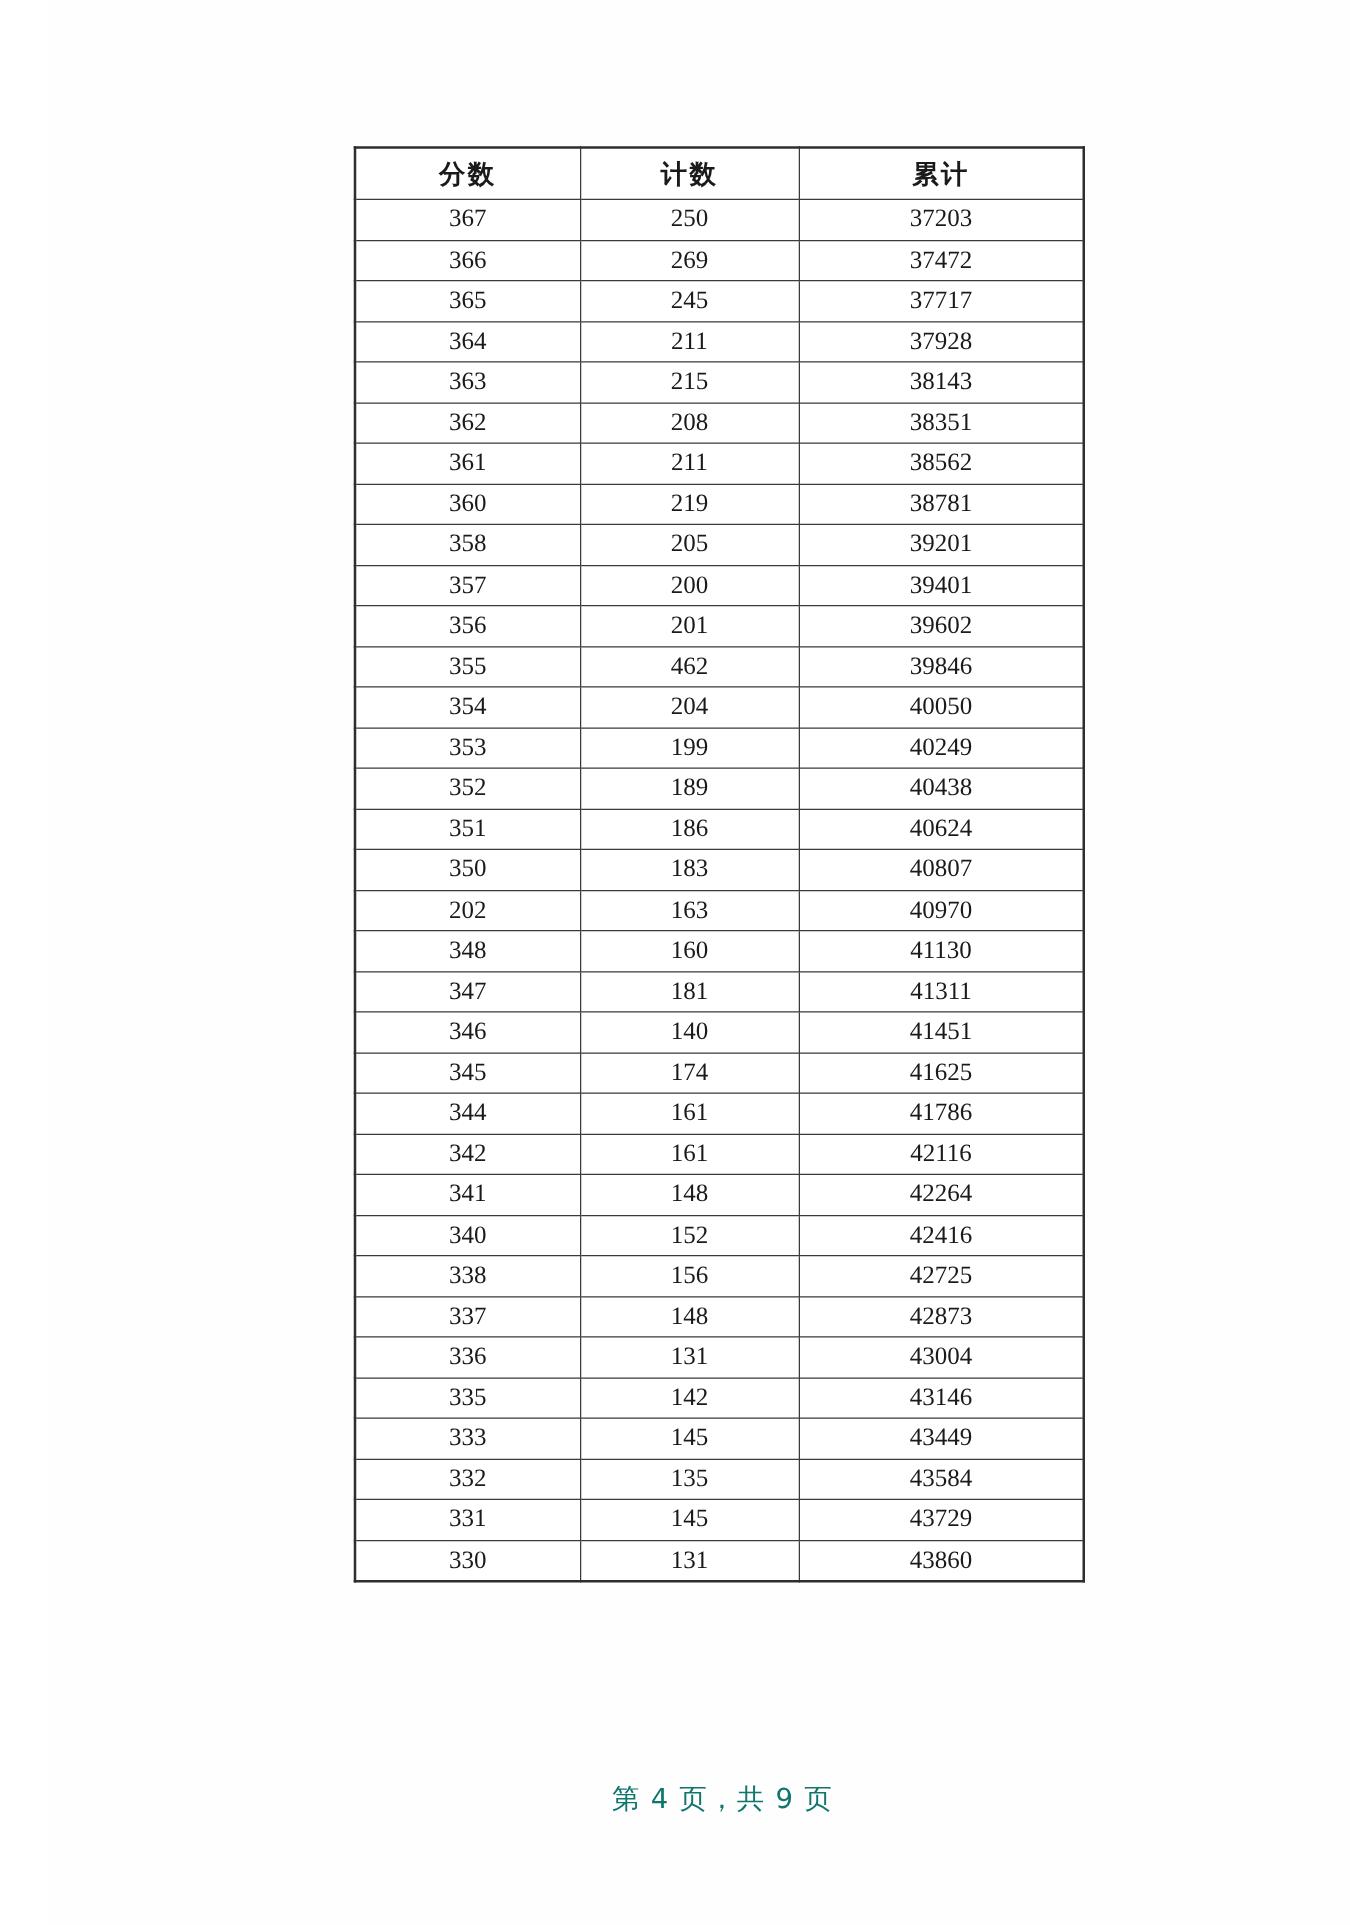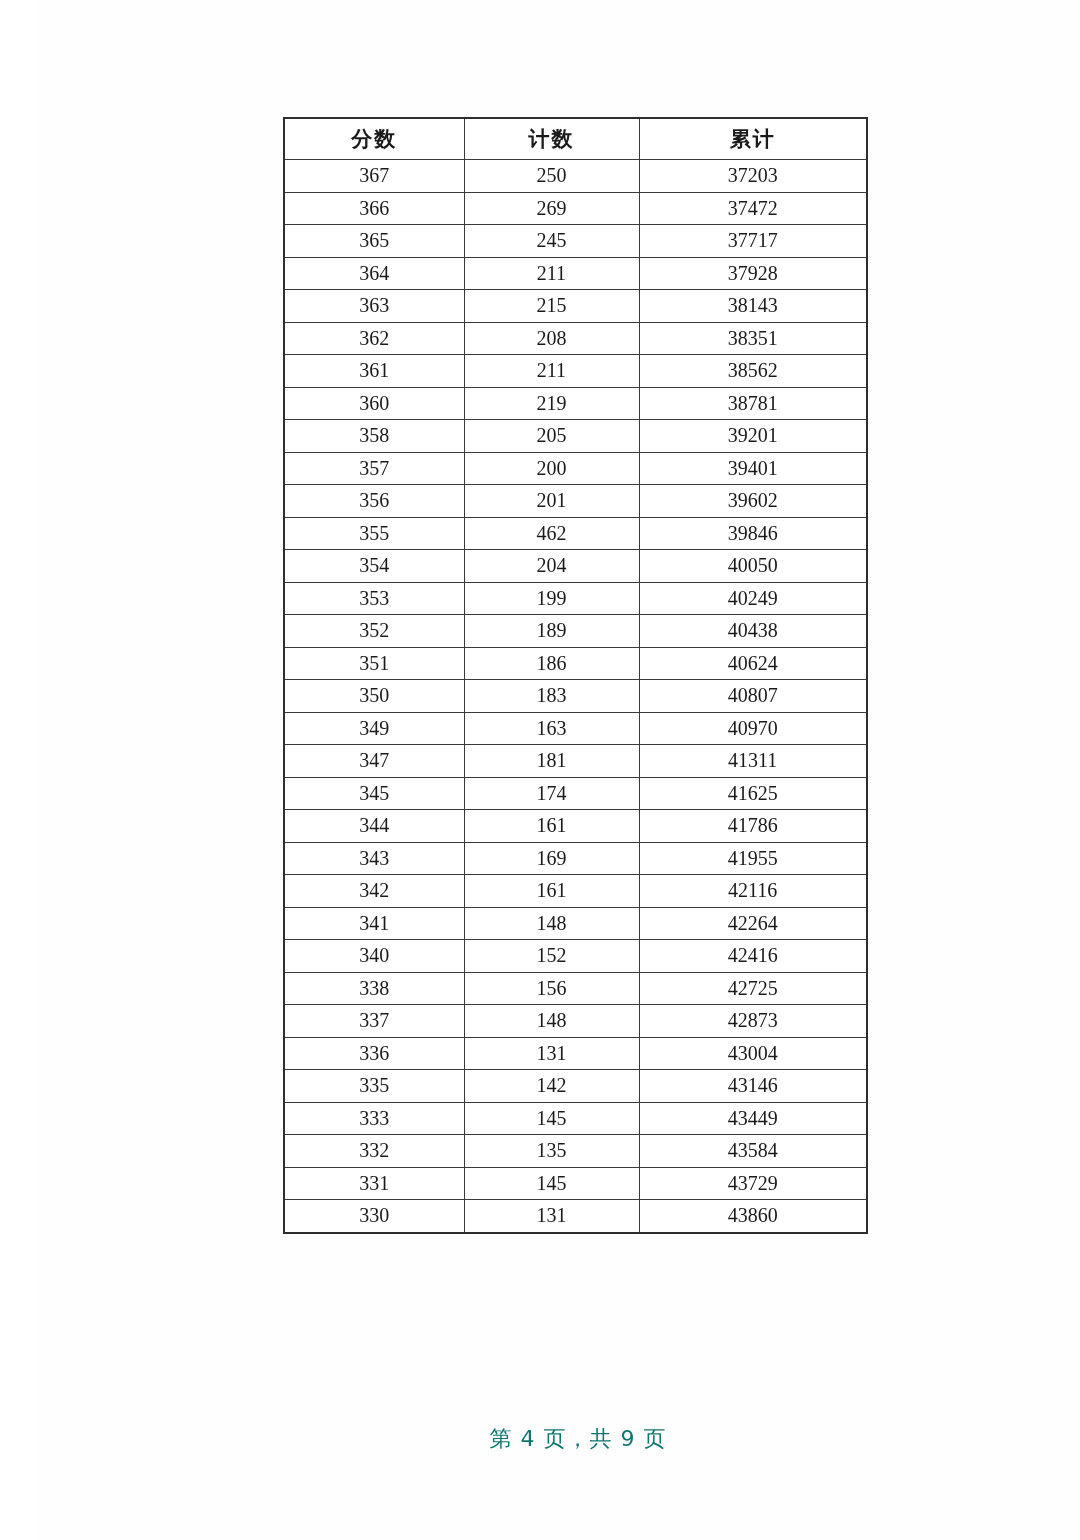--- a/index.html
+++ b/index.html
@@ -175,45 +175,50 @@
           <td>351</td>
           <td>186</td>
           <td>40624</td>
         </tr>
         <tr>
           <td>350</td>
           <td>183</td>
           <td>40807</td>
         </tr>
         <tr>
-          <td>349</td>
+          <td>202</td>
           <td>163</td>
           <td>40970</td>
+        </tr>
+        <tr>
+          <td>348</td>
+          <td>160</td>
+          <td>41130</td>
         </tr>
         <tr>
           <td>347</td>
           <td>181</td>
           <td>41311</td>
         </tr>
         <tr>
+          <td>346</td>
+          <td>140</td>
+          <td>41451</td>
+        </tr>
+        <tr>
           <td>345</td>
           <td>174</td>
           <td>41625</td>
         </tr>
         <tr>
           <td>344</td>
           <td>161</td>
           <td>41786</td>
         </tr>
         <tr>
-          <td>343</td>
-          <td>169</td>
-          <td>41955</td>
-        </tr>
-        <tr>
           <td>342</td>
           <td>161</td>
           <td>42116</td>
         </tr>
         <tr>
           <td>341</td>
           <td>148</td>
           <td>42264</td>
         </tr>
         <tr>

